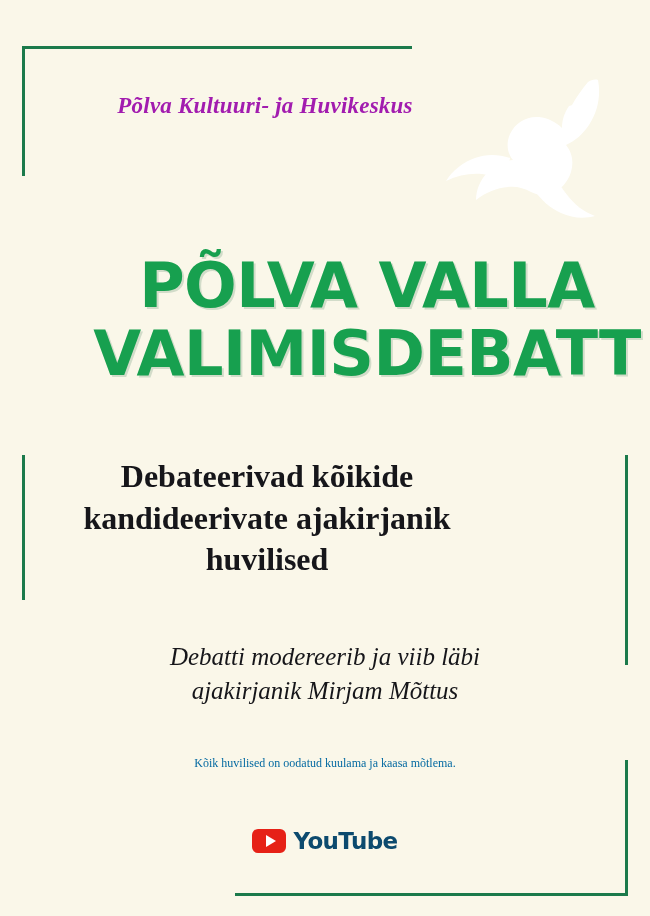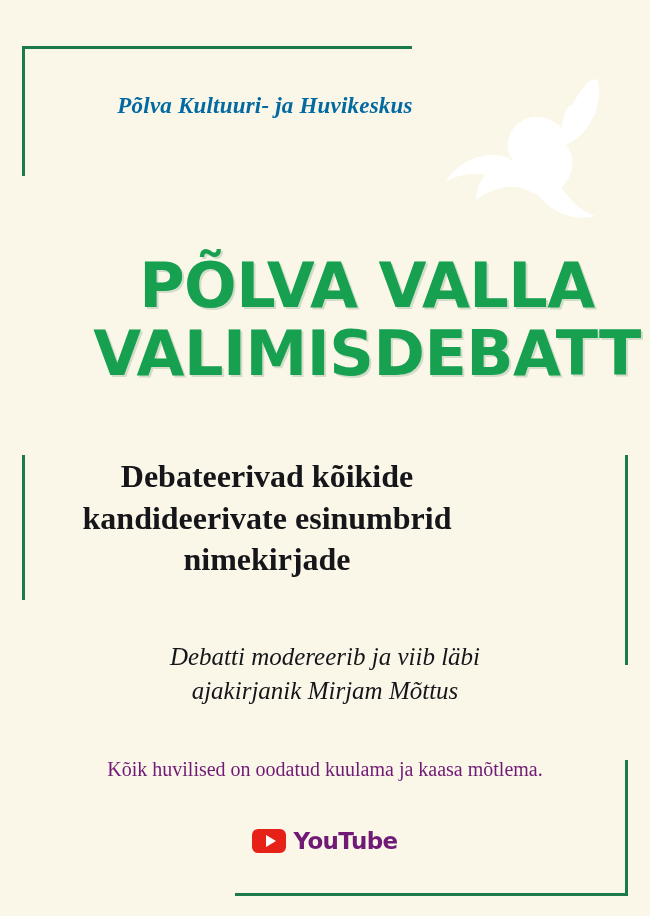--- a/index.html
+++ b/index.html
@@ -80,21 +80,21 @@
     width: 650px;
     text-align: center;
     padding-right: 120px;
     box-sizing: border-box;
   }
   .header-line {
     font-family: "Liberation Serif", serif;
     font-style: italic;
     font-weight: bold;
     font-size: 23px;
-    color: #0369a1;
+    color: #a21caf;
     line-height: 1.35;
     letter-spacing: 0.2px;
   }
 
   .title-block {
     position: absolute;
     left: 0;
     top: 252px;
     width: 650px;
     text-align: center;
@@ -149,23 +149,23 @@
     position: absolute;
     left: 0;
     top: 755px;
     width: 650px;
     text-align: center;
     padding: 0 20px;
     box-sizing: border-box;
   }
   .footer-line {
     font-family: "Liberation Serif", serif;
-    font-size: 20px;
+    font-size: 12px;
     line-height: 1.4;
-    color: #701a75;
+    color: #0369a1;
   }
 
   .youtube {
     position: absolute;
     left: 0;
     top: 828px;
     width: 650px;
     display: flex;
     align-items: center;
     justify-content: center;
@@ -185,21 +185,21 @@
     height: 0;
     border-left: 10px solid #ffffff;
     border-top: 6px solid transparent;
     border-bottom: 6px solid transparent;
     margin-left: 3px;
   }
   .yt-text {
     font-family: "DejaVu Sans", sans-serif;
     font-weight: bold;
     font-size: 23px;
-    color: #701a75;
+    color: #0c4a6e;
     letter-spacing: -0.6px;
   }
 </style>
 </head>
 <body>
 
 <div class="poster">
 
   <div class="line line-top"></div>
   <div class="line line-left-top"></div>
@@ -223,22 +223,22 @@
     <div class="header-line">Põlva Kultuuri- ja Huvikeskus</div>
   </div>
 
   <div class="title-block">
     <div class="title-line">PÕLVA VALLA</div>
     <div class="title-line">VALIMISDEBATT</div>
   </div>
 
   <div class="subtitle-block">
     <div class="subtitle-line">Debateerivad kõikide</div>
-    <div class="subtitle-line">kandideerivate esinumbrid</div>
-    <div class="subtitle-line">nimekirjade</div>
+    <div class="subtitle-line">kandideerivate ajakirjanik</div>
+    <div class="subtitle-line">huvilised</div>
   </div>
 
   <div class="moderator-block">
     <div class="moderator-line">Debatti modereerib ja viib läbi</div>
     <div class="moderator-line">ajakirjanik Mirjam Mõttus</div>
   </div>
 
   <div class="footer-block">
     <div class="footer-line">Kõik huvilised on oodatud kuulama ja kaasa mõtlema.</div>
   </div>

